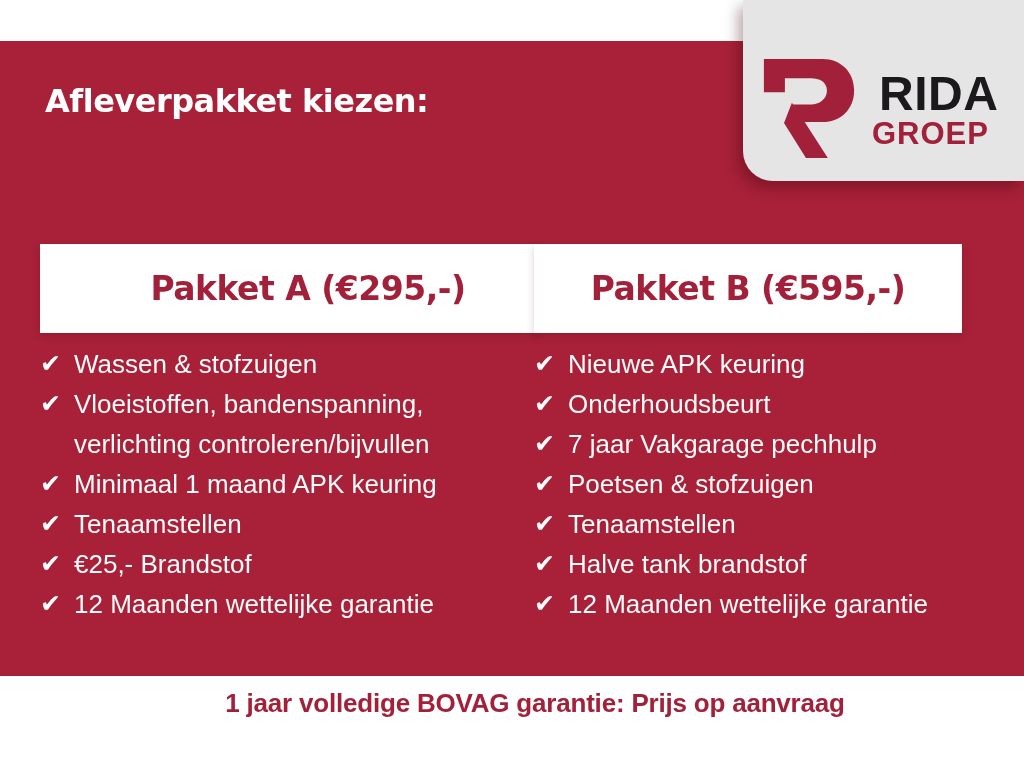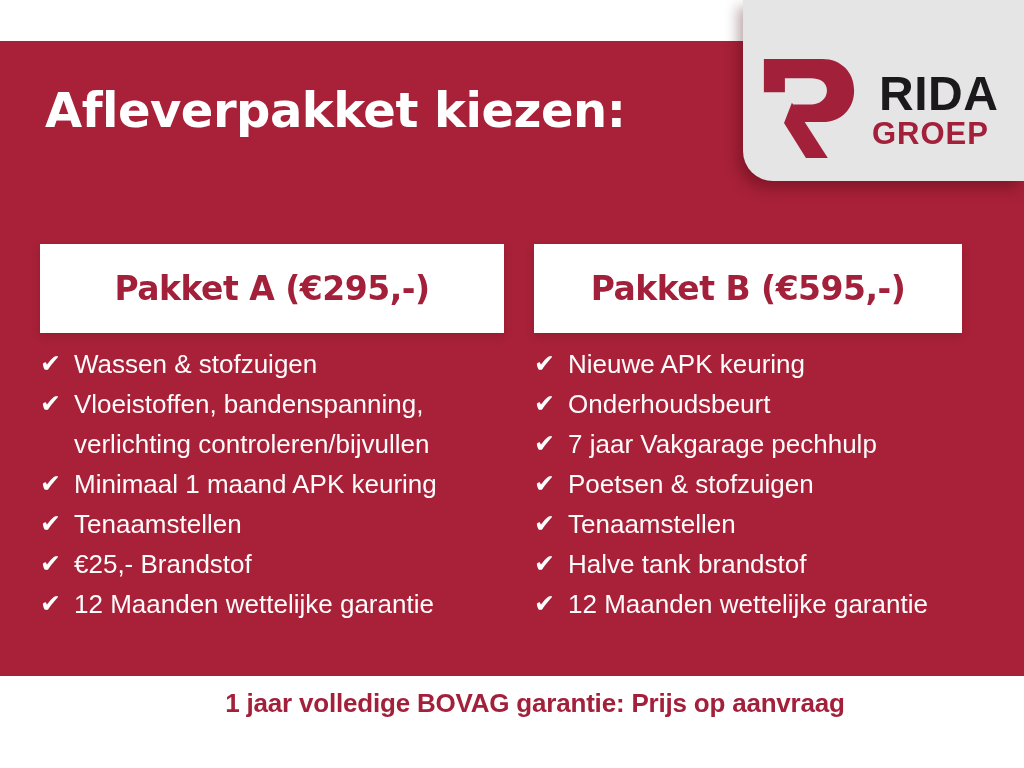--- a/index.html
+++ b/index.html
@@ -29,33 +29,33 @@
   }
   .logo-subname{
     position:absolute;left:129px;top:117px;
     font-family:"Liberation Sans", sans-serif;
     font-weight:600;font-size:31px;line-height:34px;color:#a3203a;
     letter-spacing:1px;
   }
   
   .title{
     position:absolute;left:45px;top:82px;z-index:2;
-    color:#ffffff;font-weight:700;font-size:48px;letter-spacing:-0.5px;
+    color:#ffffff;font-weight:700;font-size:32px;letter-spacing:-0.5px;
     font-family:"DejaVu Sans", sans-serif;
   }
   
   .package-col{position:absolute;top:244px;z-index:2;}
   .package-col.a{left:40px;width:476px;}
   .package-col.b{left:534px;width:469px;}
   .package-header{
     background:#ffffff;height:89px;
     display:flex;align-items:center;justify-content:center;
     box-shadow:0 3px 8px rgba(60,0,12,0.18);
   }
-  .package-col.a .package-header{width:464px;}
+  .package-col.a .package-header{width:464px;padding-left:36px;}
   .package-col.b .package-header{width:428px;}
   .package-header span{
     color:#a3203a;font-weight:700;font-size:33px;
     font-family:"DejaVu Sans", sans-serif;letter-spacing:-0.5px;
   }
   .package-list{margin-top:11px;}
   .li{
     display:flex;align-items:flex-start;
     color:#fdfbfc;font-size:26px;line-height:40px;
     font-family:"Liberation Sans", sans-serif;

